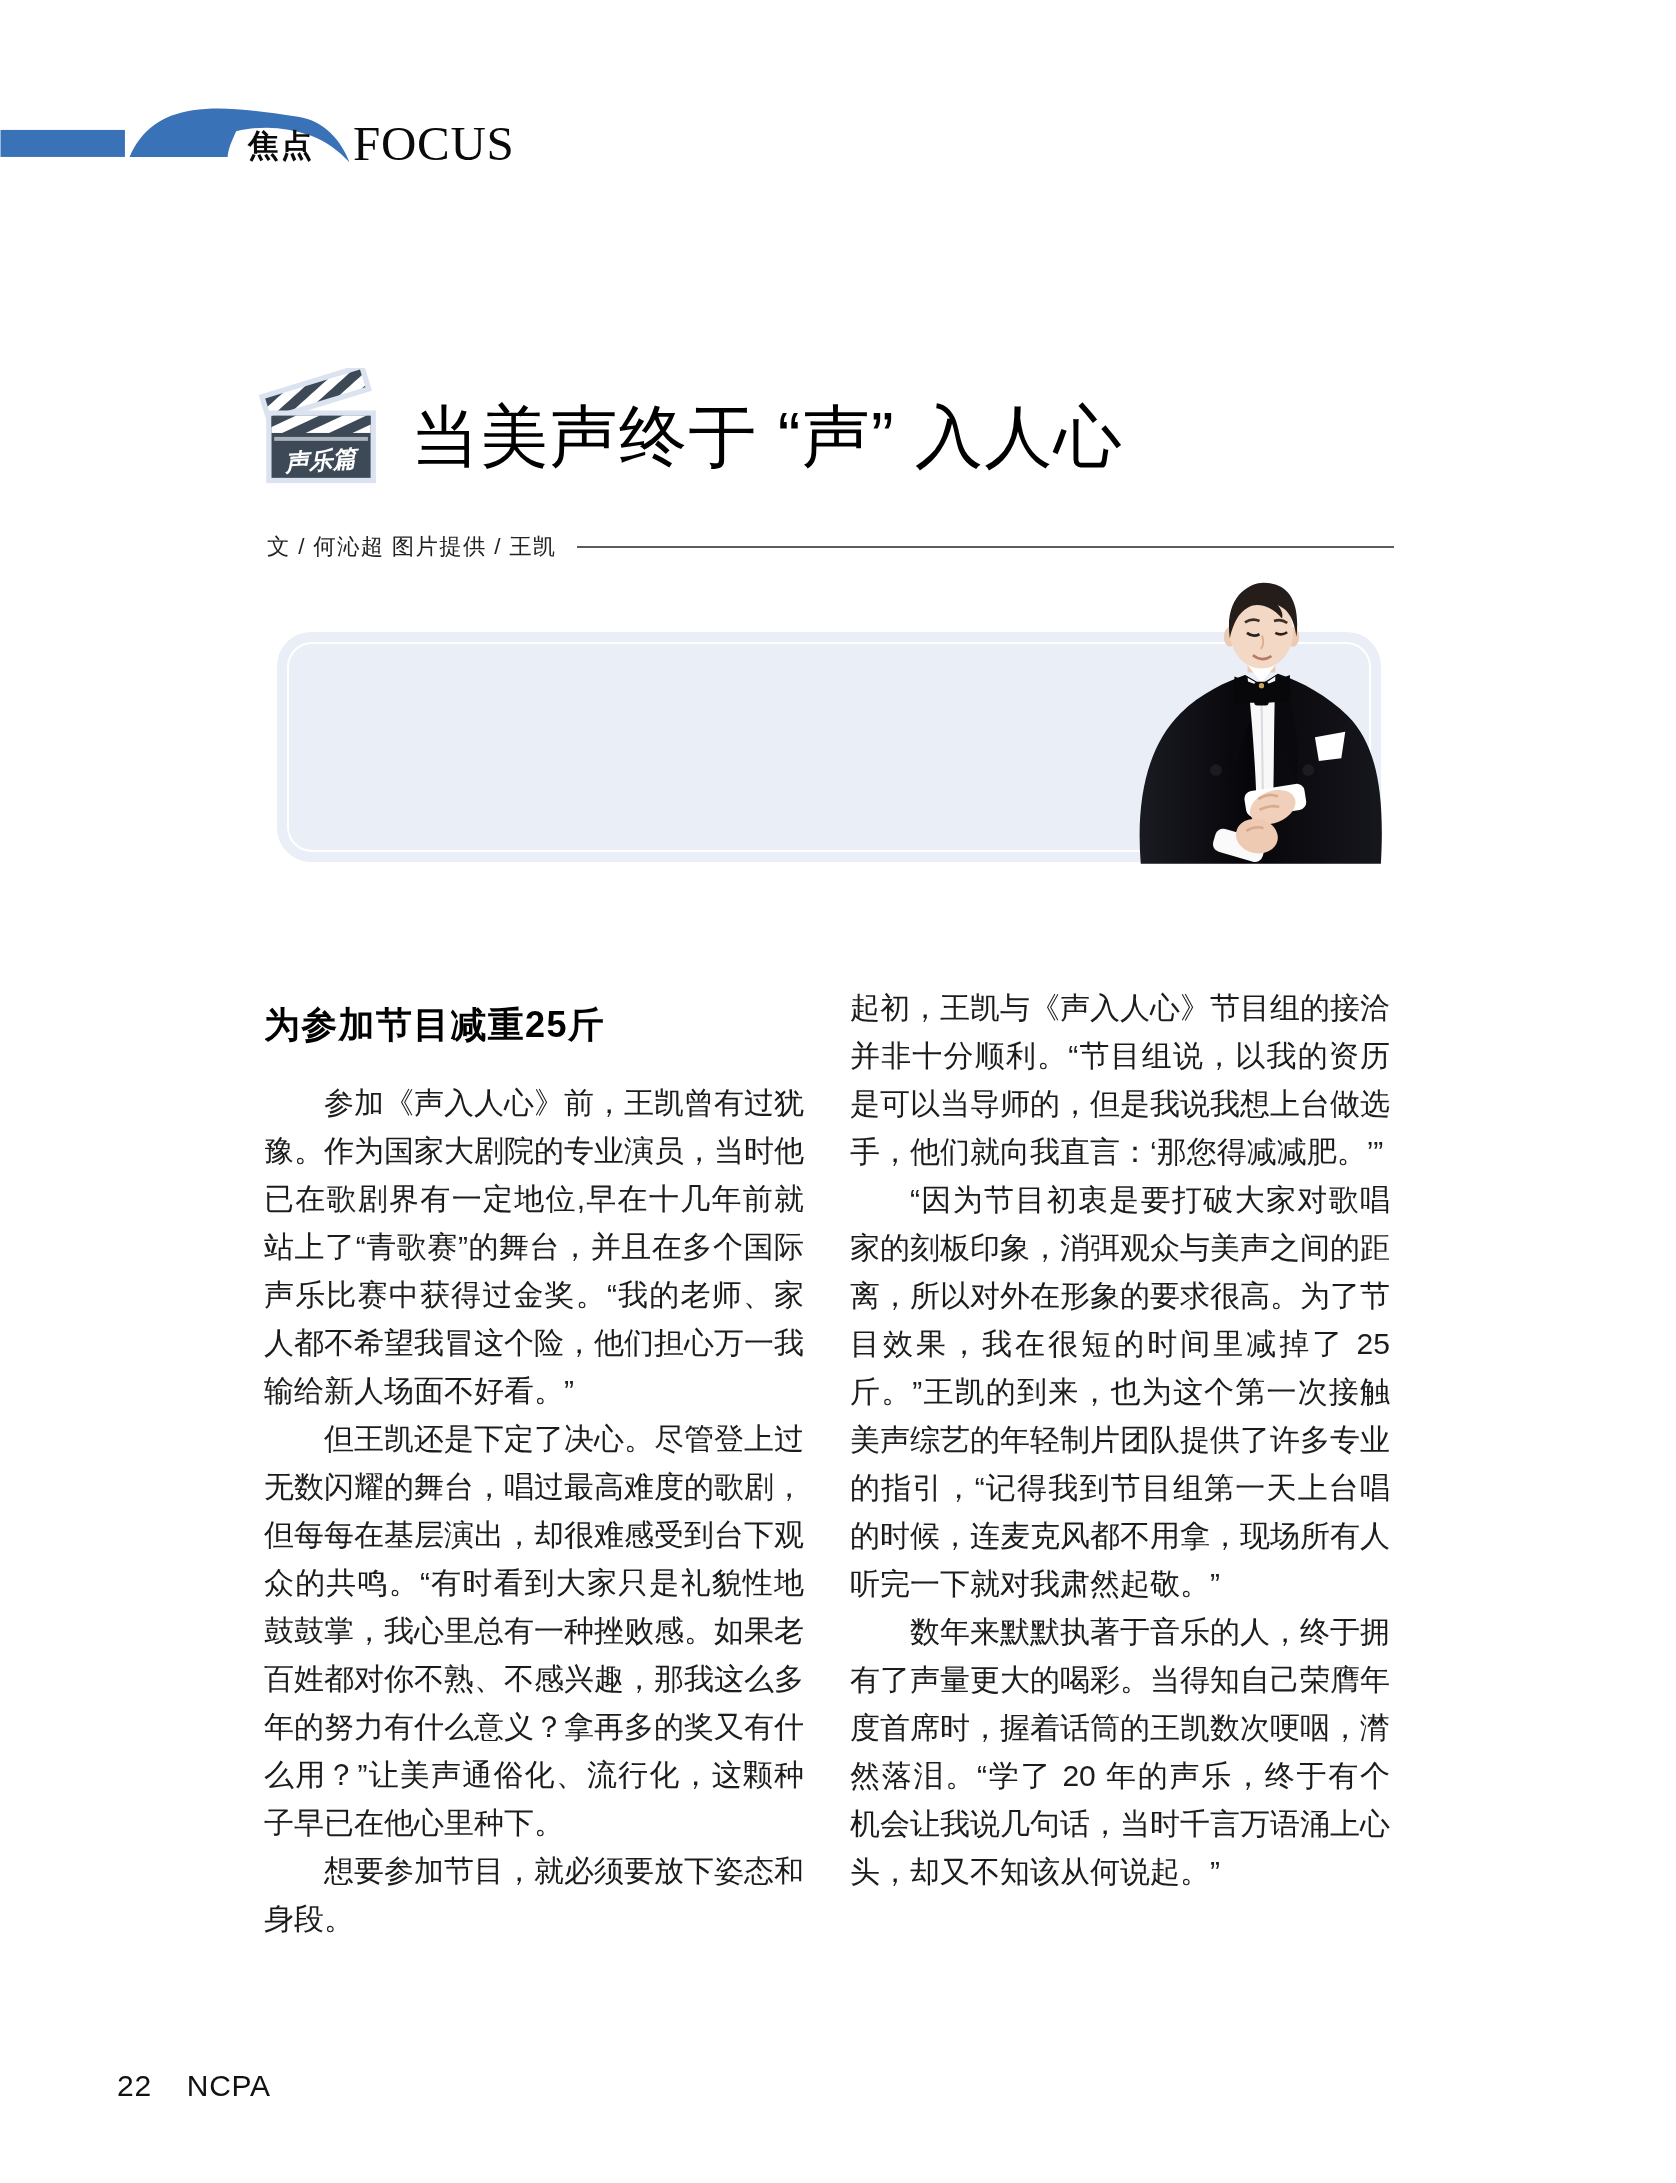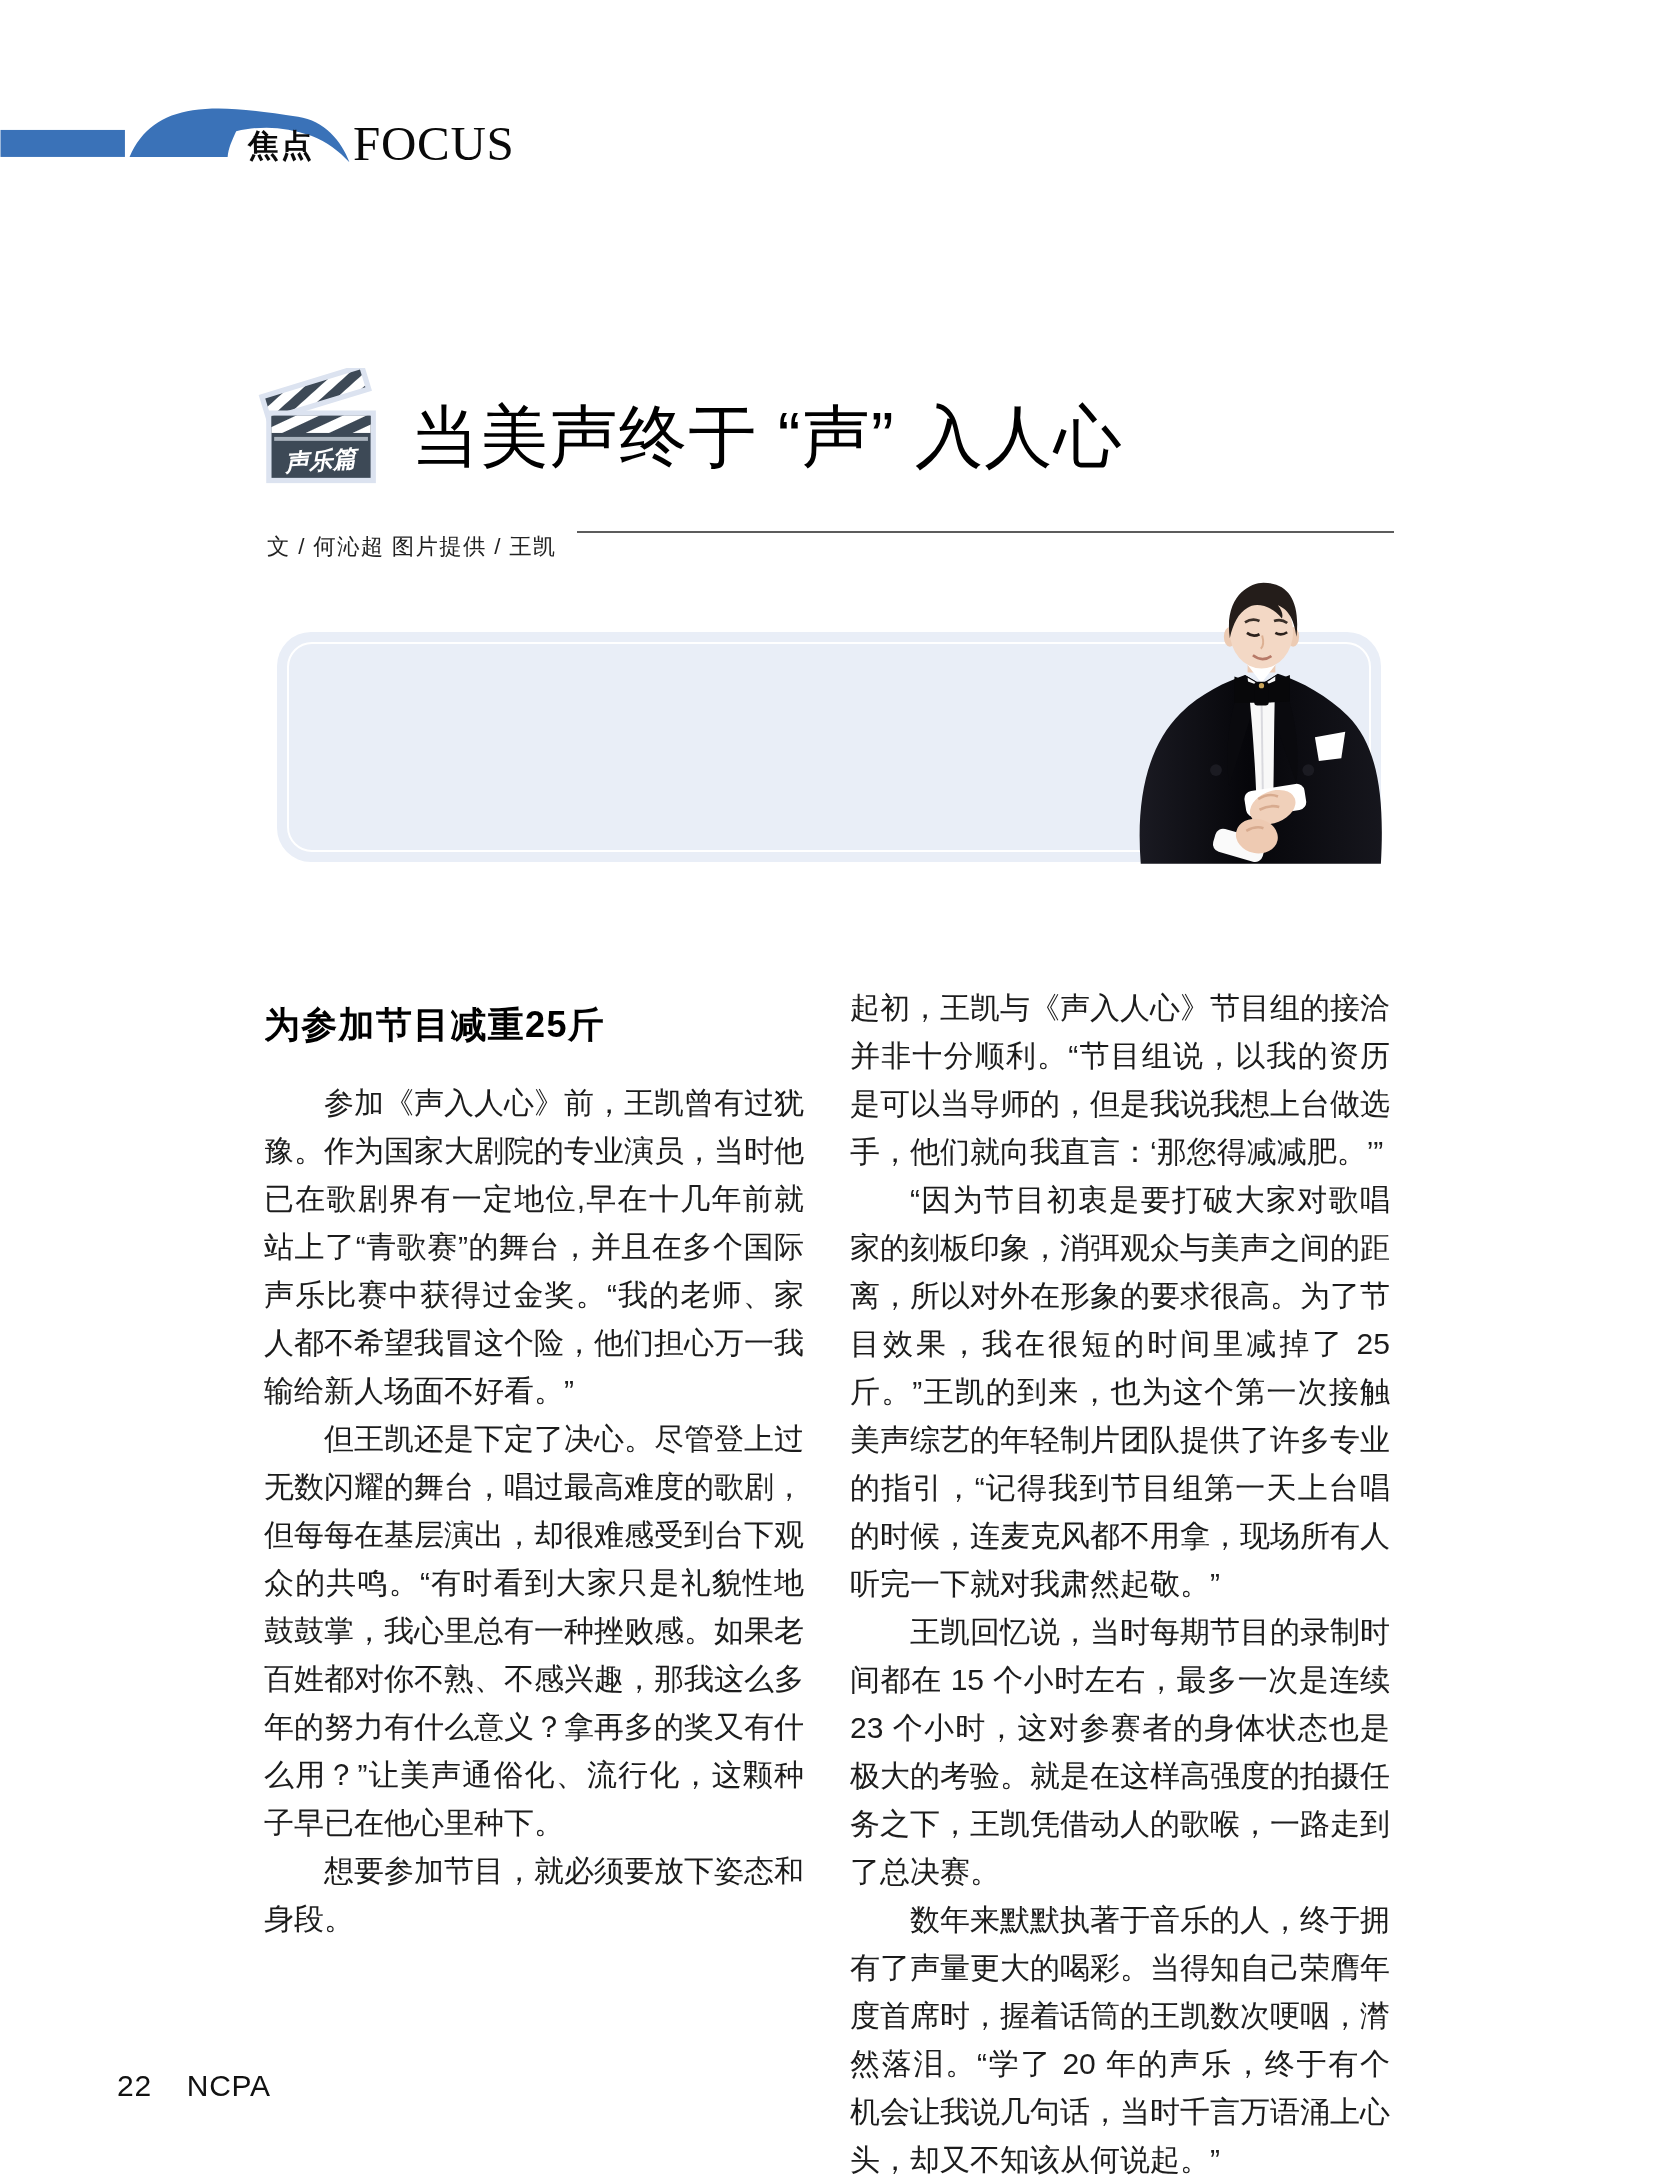--- a/index.html
+++ b/index.html
@@ -26,21 +26,21 @@
   
   .clapper{position:absolute;left:257px;top:368px;}
   .article-title{
     position:absolute;left:411px;top:401px;
     font-family:Liberation Sans, sans-serif;
     font-size:68px;font-weight:500;color:#000;
     letter-spacing:1.3px;line-height:1.05;white-space:nowrap;
   }
   .byline-row{
     position:absolute;left:267px;top:531px;width:1127px;
-    display:flex;
+    display:flex;align-items:center;
   }
   .byline-text{font-size:22.4px;color:#222;letter-spacing:1.3px;white-space:nowrap;}
   .byline-rule{flex:1;height:2px;background:#5c5c5c;margin-left:20px;}
   
   .intro-box{
     position:absolute;left:277px;top:632px;width:1104px;height:230px;
     background:#e9eef7;border-radius:34px;
   }
   .intro-box .inner-line{
     position:absolute;left:10px;top:10px;right:10px;bottom:10px;
@@ -180,21 +180,20 @@
 
   <div class="col col-left">
     <p>参加《声入人心》前，王凯曾有过犹豫。作为国家大剧院的专业演员，当时他已在歌剧界有一定地位,早在十几年前就站上了“青歌赛”的舞台，并且在多个国际声乐比赛中获得过金奖。“我的老师、家人都不希望我冒这个险，他们担心万一我输给新人场面不好看。”</p>
     <p>但王凯还是下定了决心。尽管登上过无数闪耀的舞台，唱过最高难度的歌剧，但每每在基层演出，却很难感受到台下观众的共鸣。“有时看到大家只是礼貌性地鼓鼓掌，我心里总有一种挫败感。如果老百姓都对你不熟、不感兴趣，那我这么多年的努力有什么意义？拿再多的奖又有什么用？”让美声通俗化、流行化，这颗种子早已在他心里种下。</p>
     <p>想要参加节目，就必须要放下姿态和身段。</p>
   </div>
 
   <div class="col col-right">
     <p class="no-indent">起初，王凯与《声入人心》节目组的接洽并非十分顺利。“节目组说，以我的资历是可以当导师的，但是我说我想上台做选手，他们就向我直言：‘那您得减减肥。’”</p>
     <p>“因为节目初衷是要打破大家对歌唱家的刻板印象，消弭观众与美声之间的距离，所以对外在形象的要求很高。为了节目效果，我在很短的时间里减掉了 25 斤。”王凯的到来，也为这个第一次接触美声综艺的年轻制片团队提供了许多专业的指引，“记得我到节目组第一天上台唱的时候，连麦克风都不用拿，现场所有人听完一下就对我肃然起敬。”</p>
-    <p>王凯回忆说，当时每期节目的录制时间都在 15 个小时左右，最多一次是连续 23 个小时，这对参赛者的身体状态也是极大的考验。就是在这样高强度的拍摄任务之下，王凯凭借动人的歌喉，一路走到了总决赛。</p>
     <p>数年来默默执著于音乐的人，终于拥有了声量更大的喝彩。当得知自己荣膺年度首席时，握着话筒的王凯数次哽咽，潸然落泪。“学了 20 年的声乐，终于有个机会让我说几句话，当时千言万语涌上心头，却又不知该从何说起。”</p>
   </div>
 
   <div class="footer">
     <span>22</span>
     <span>NCPA</span>
   </div>
 
 </div>
 

